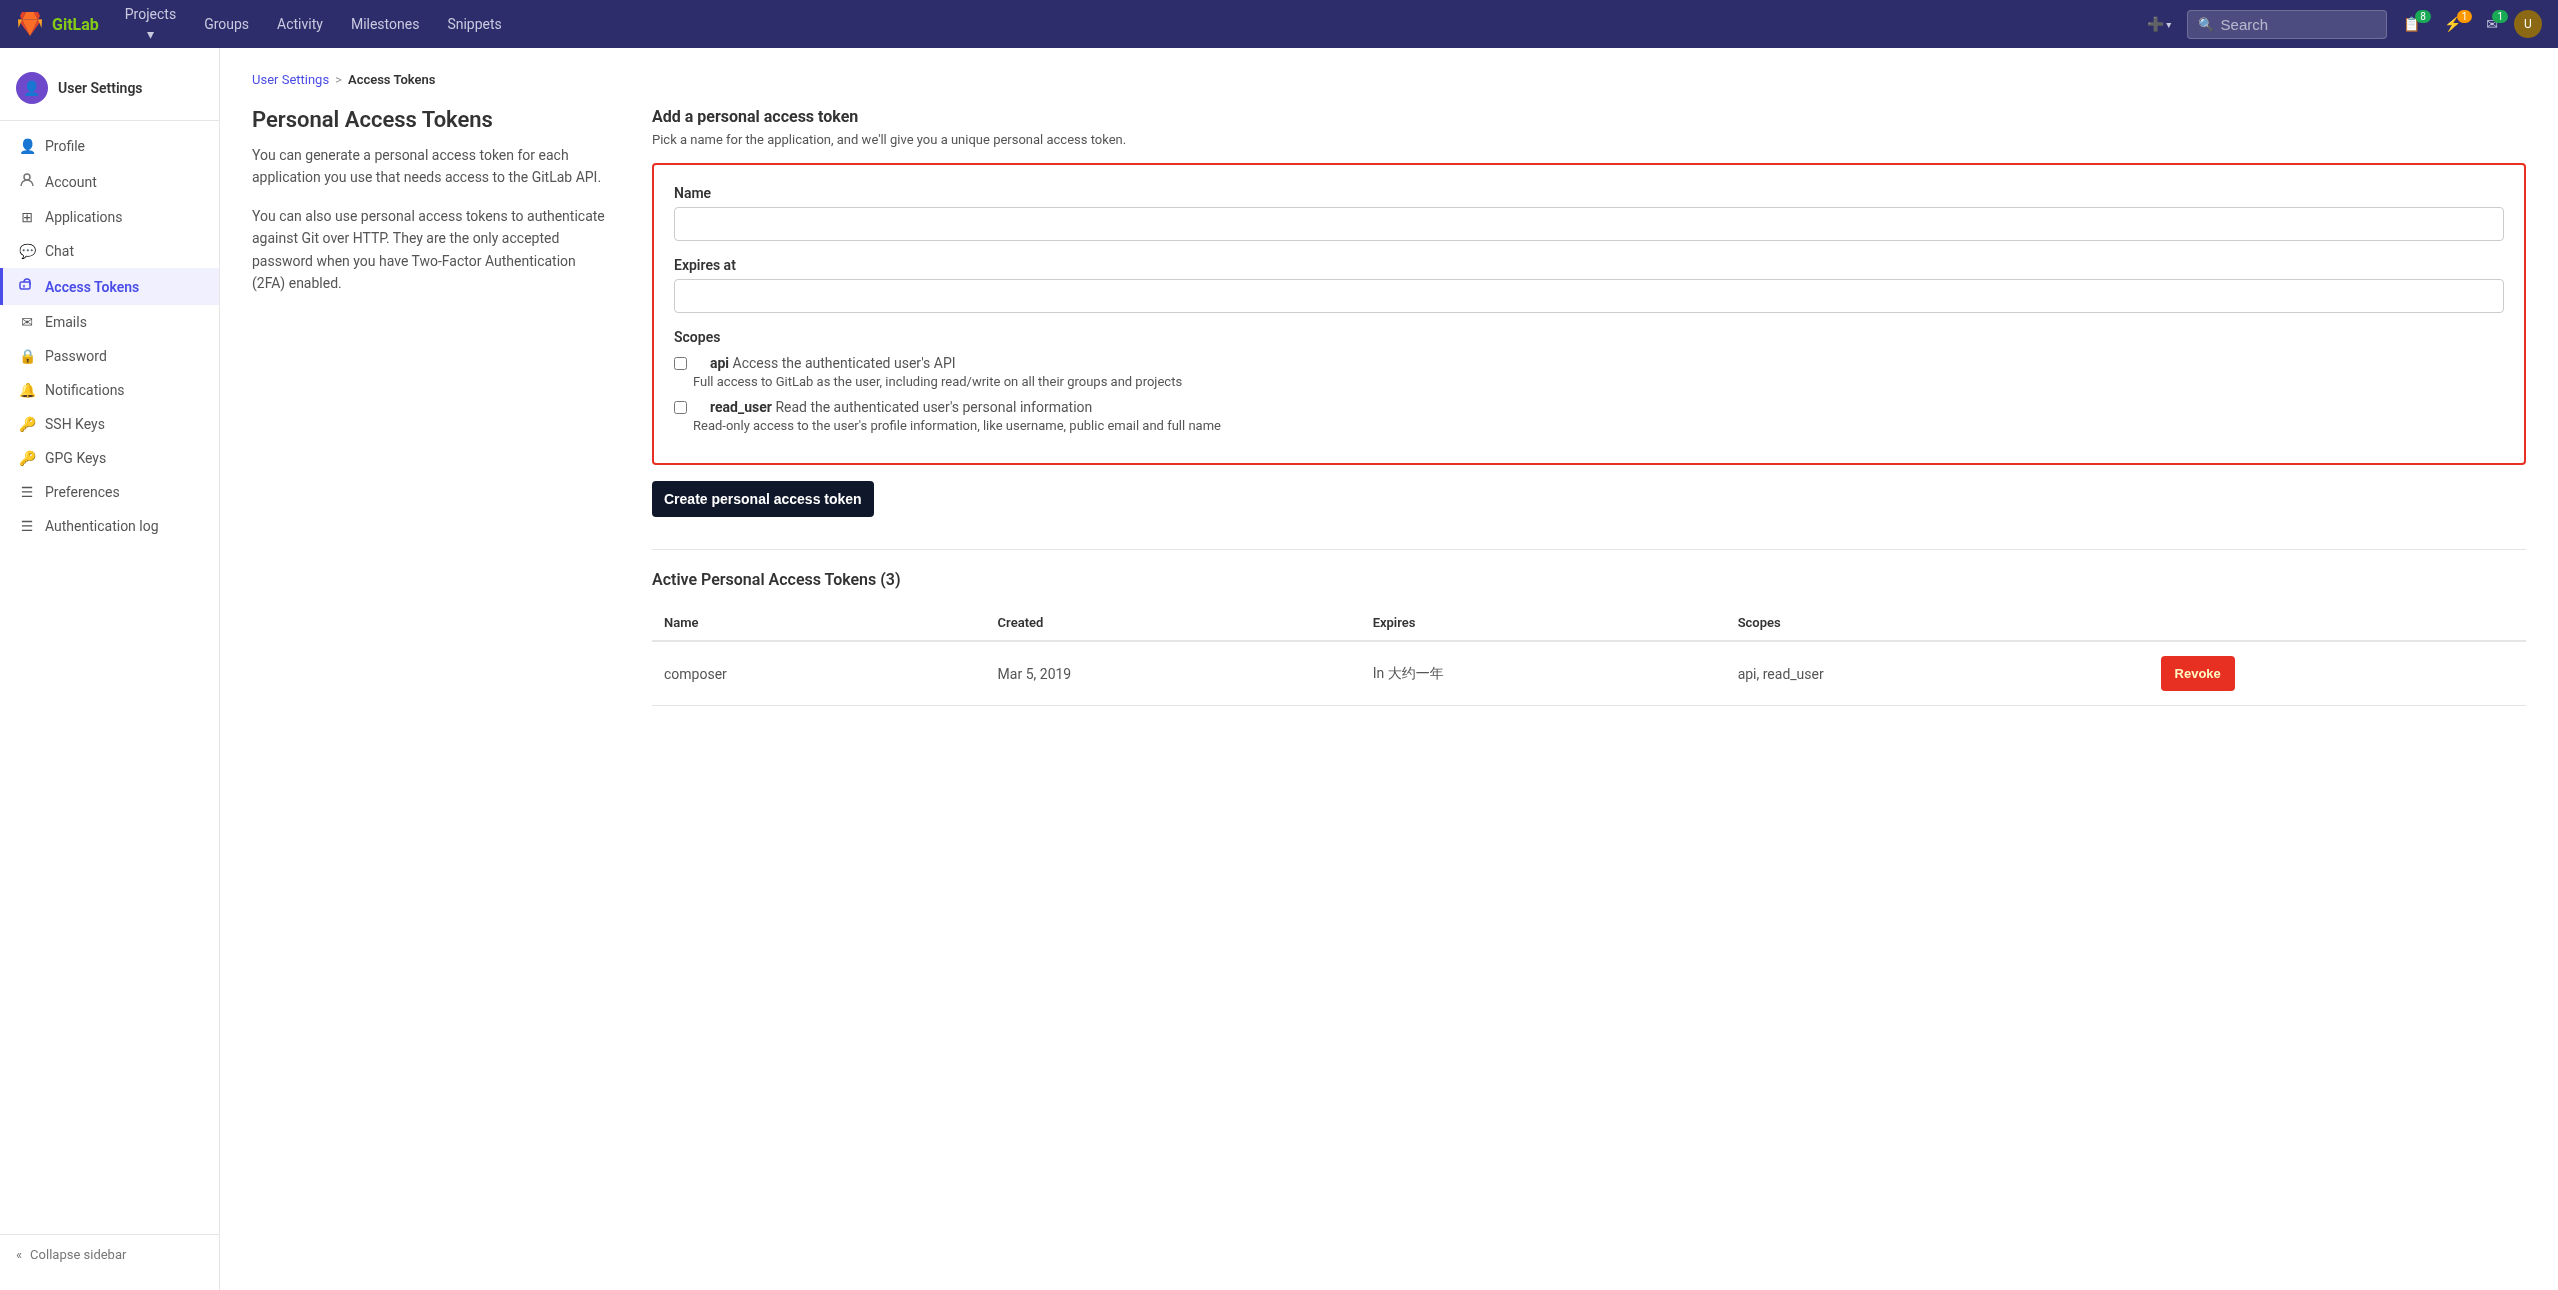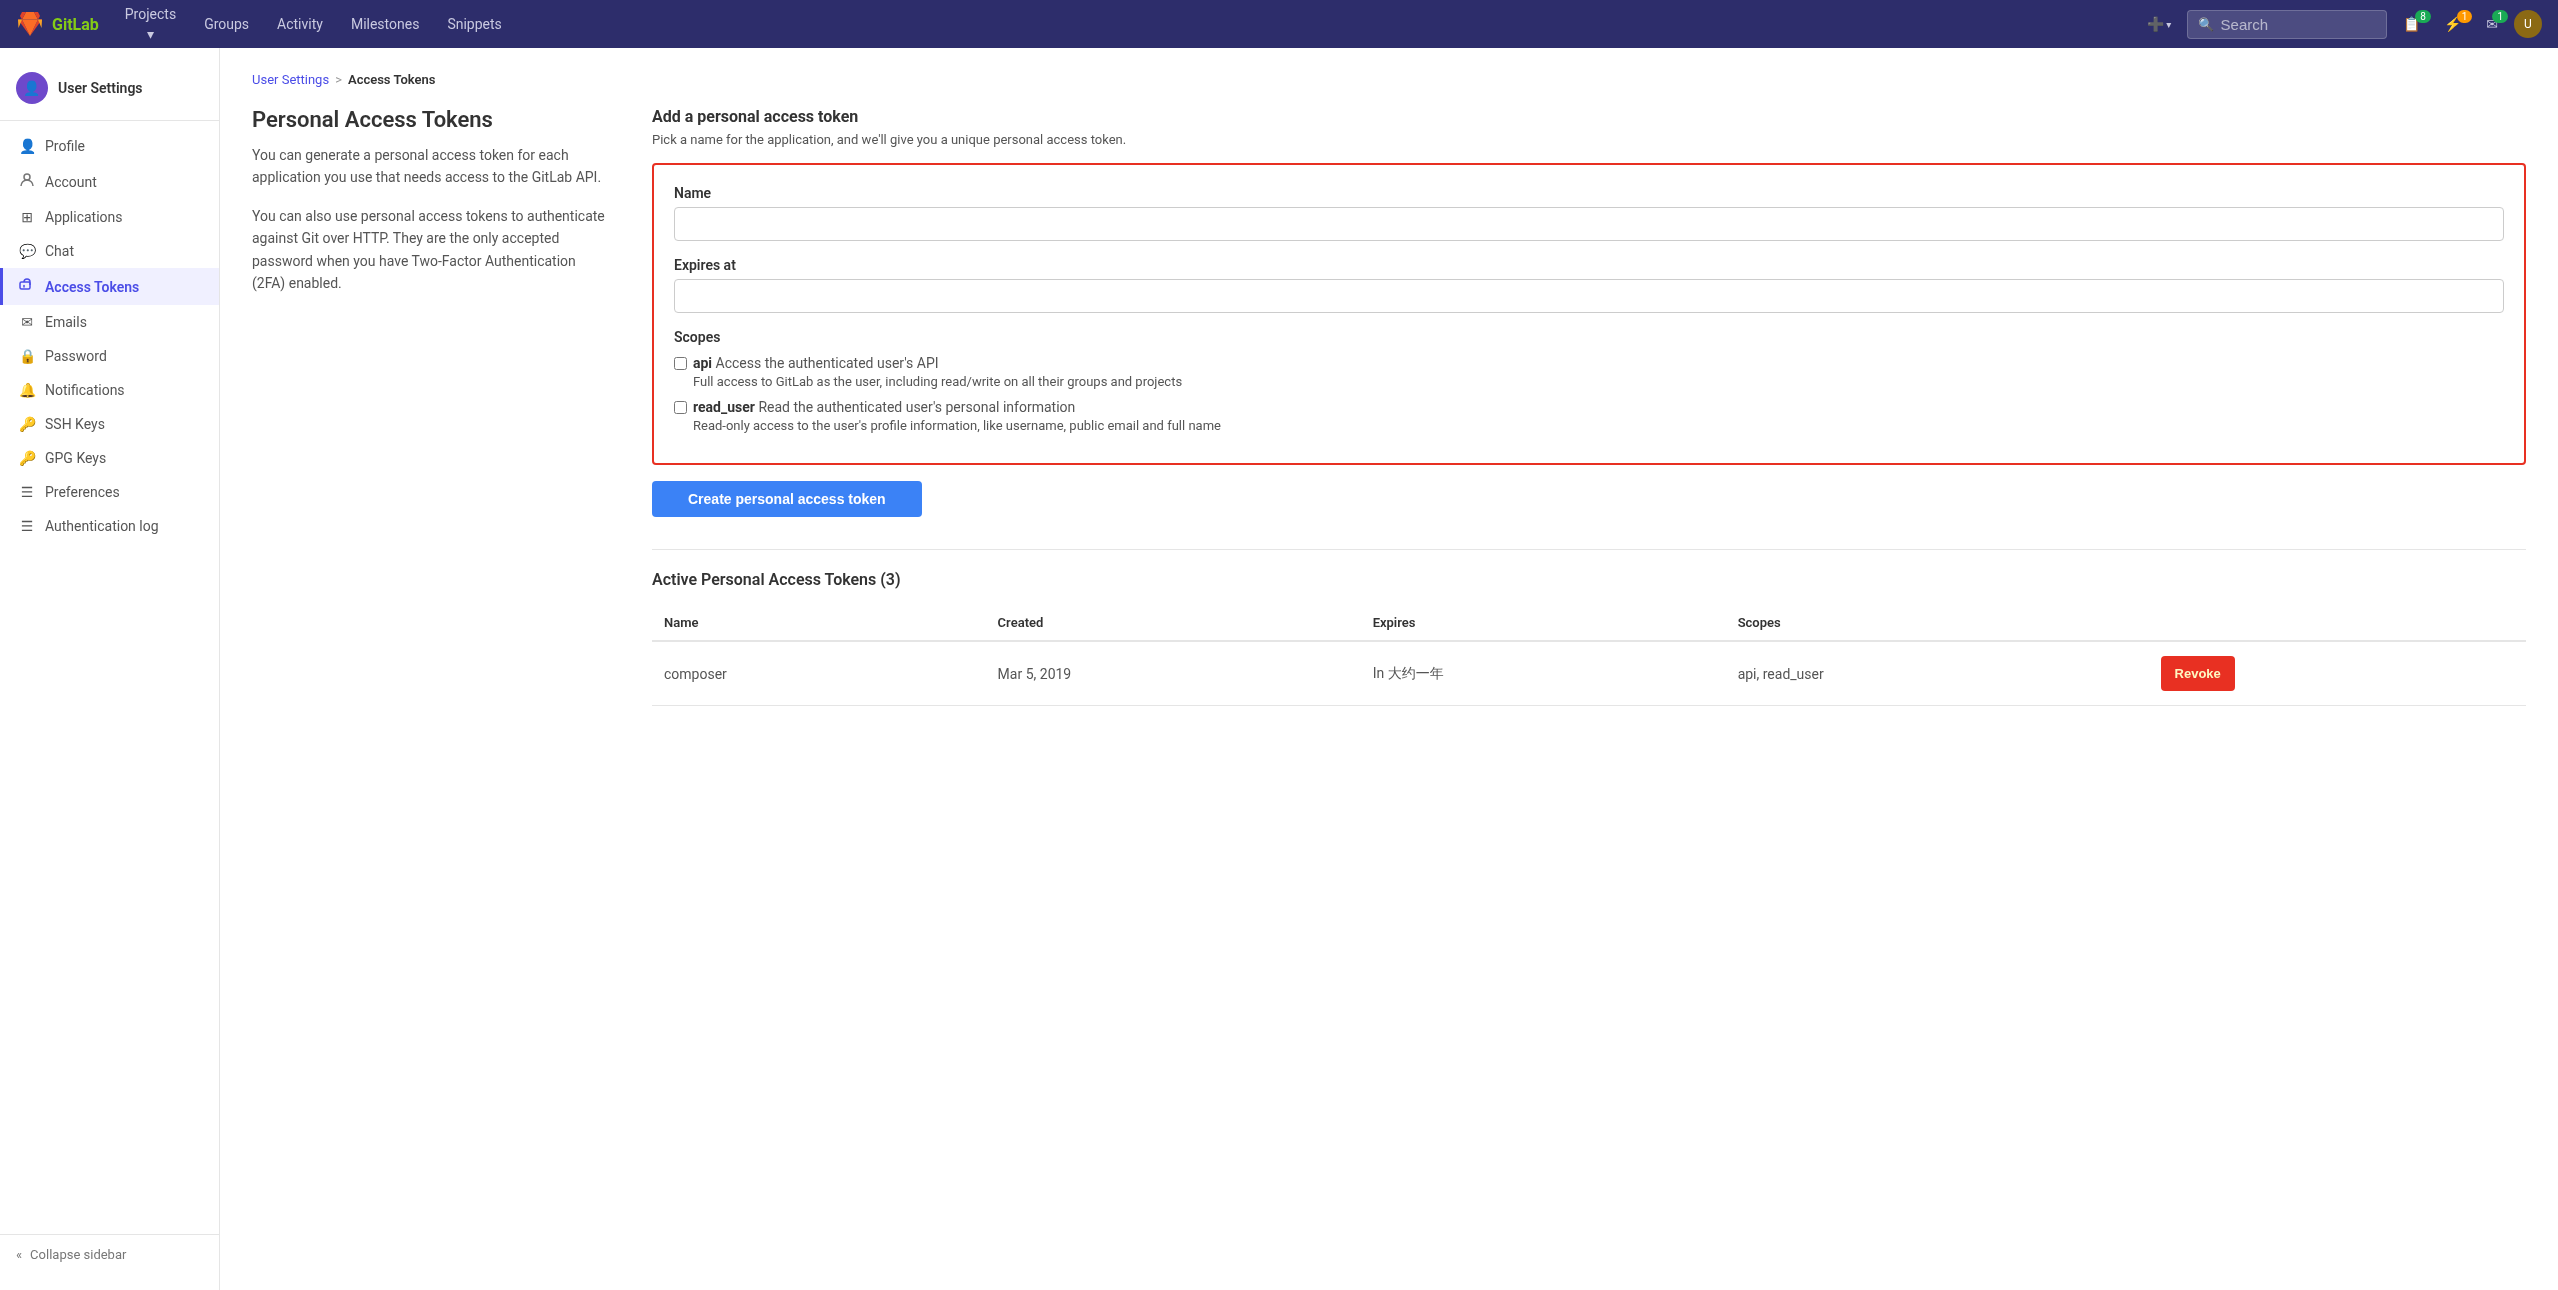--- a/index.html
+++ b/index.html
@@ -261,21 +261,21 @@
       font-weight: 600;
       color: #333;
       margin-bottom: 10px;
     }
     .scope-item {
       margin-bottom: 8px;
     }
     .scope-row {
       display: flex;
       align-items: center;
-      gap: 6px;
+      gap: 23px;
       margin-bottom: 2px;
     }
     .scope-row input[type="checkbox"] {
       width: 13px; height: 13px;
       cursor: pointer;
     }
     .scope-name {
       font-weight: 700;
       color: #333;
     }
@@ -283,25 +283,25 @@
       color: #555;
     }
     .scope-full-desc {
       font-size: 13px;
       color: #555;
       padding-left: 19px;
       line-height: 1.4;
     }
 
     .btn-create {
-      background: #3b82f6;
+      background: #0f172a;
       color: #fff;
       border: none;
       border-radius: 4px;
-      padding: 10px 36px;
+      padding: 10px 12px;
       font-size: 14px;
       cursor: pointer;
       font-weight: 600;
     }
 
     
     .active-tokens-section {
       margin-top: 32px;
     }
     .section-divider {

